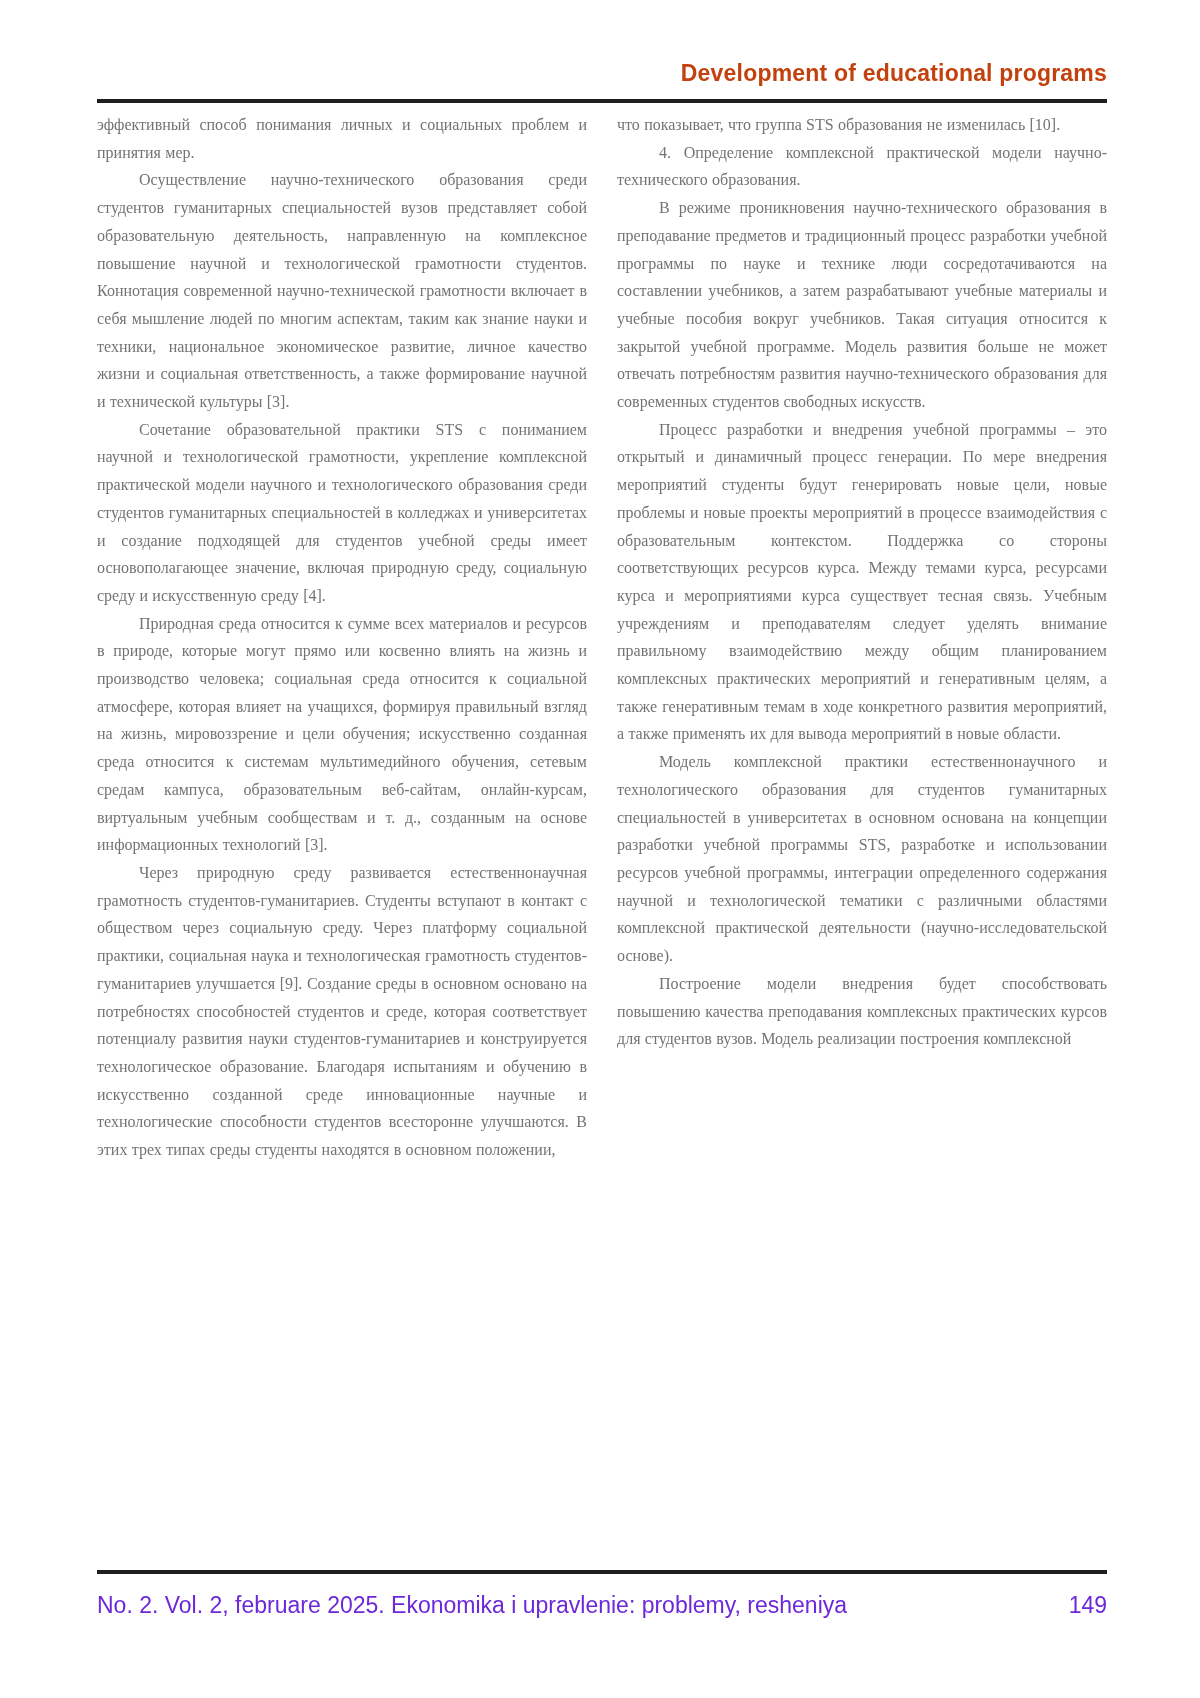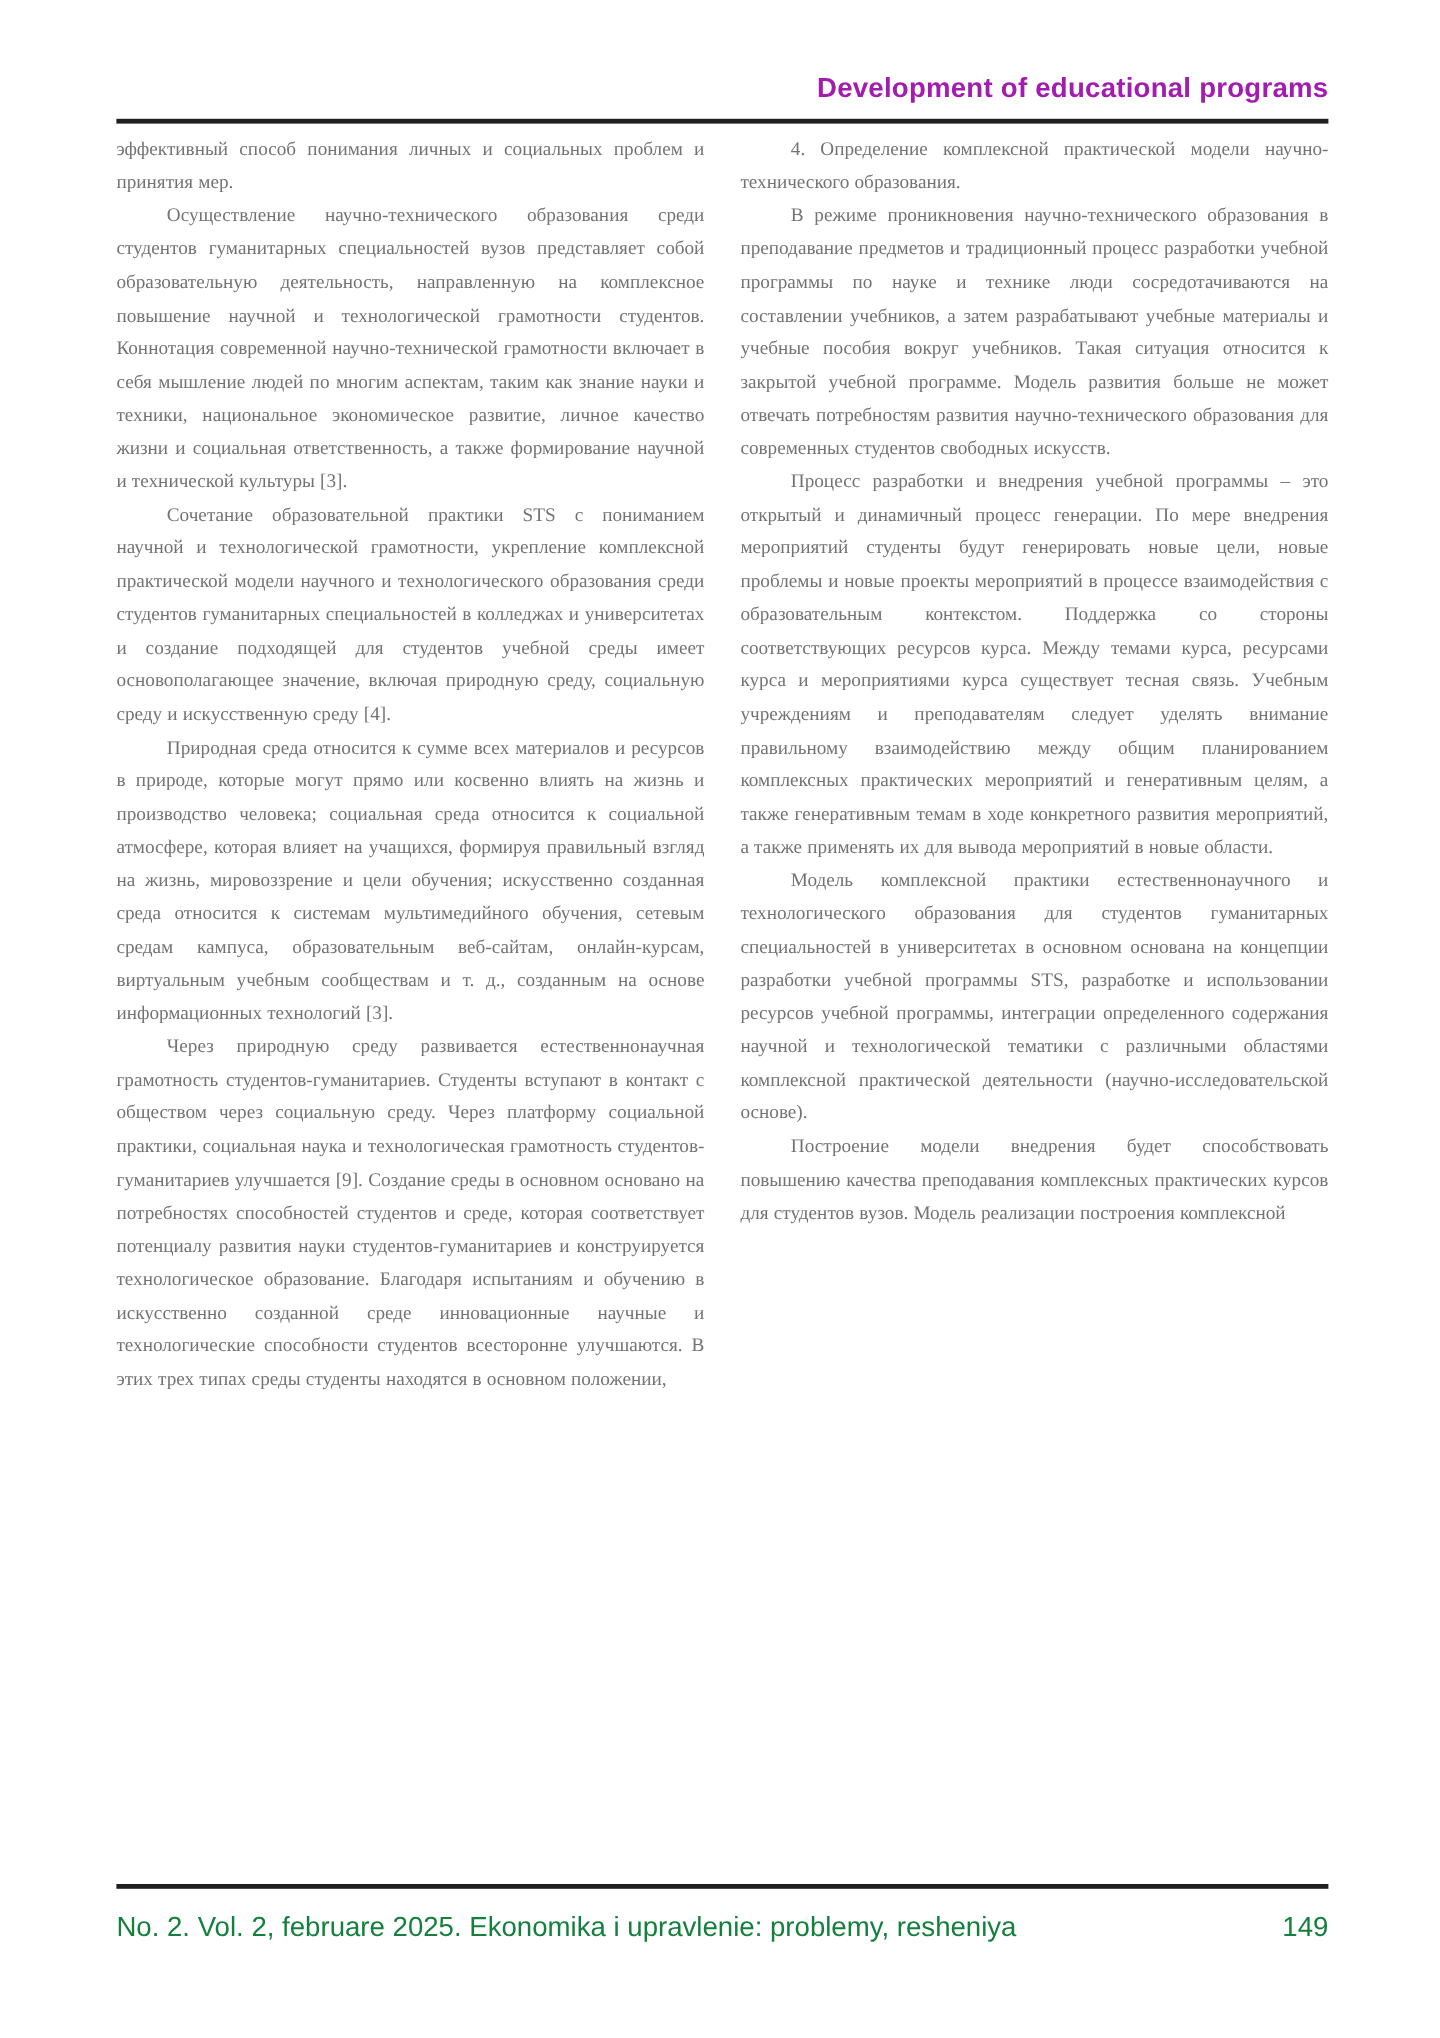--- a/index.html
+++ b/index.html
@@ -18,21 +18,21 @@
   .running-head {
     position: absolute;
     left: 115px;
     right: 93px;
     top: 60px;
     text-align: right;
     font-family: "Liberation Sans", sans-serif;
     font-weight: bold;
     font-size: 23px;
     letter-spacing: 0.2px;
-    color: #a21caf;
+    color: #c2410c;
   }
   .header-rule {
     position: absolute;
     left: 97px;
     right: 93px;
     top: 99px;
     height: 4px;
     background: #1f1f1f;
   }
   .content {
@@ -73,21 +73,21 @@
   .footer {
     position: absolute;
     left: 97px;
     right: 93px;
     top: 1592px;
     display: flex;
     justify-content: space-between;
     align-items: baseline;
     font-family: "Liberation Sans", sans-serif;
     font-size: 23px;
-    color: #15803d;
+    color: #6d28d9;
   }
 </style>
 </head>
 <body>
 
 <div class="page">
 
   <div class="running-head">Development of educational programs</div>
 
   <div class="header-rule"></div>
@@ -96,20 +96,21 @@
 
     <div class="column">
       <p class="cont">эффективный способ понимания личных и социальных проблем и принятия мер.</p>
       <p>Осуществление научно-технического образования среди студентов гуманитарных специальностей вузов представляет собой образовательную деятельность, направленную на комплексное повышение научной и технологической грамотности студентов. Коннотация современной научно-технической грамотности включает в себя мышление людей по многим аспектам, таким как знание науки и техники, национальное экономическое развитие, личное качество жизни и социальная ответственность, а также формирование научной и технической культуры [3].</p>
       <p>Сочетание образовательной практики STS с пониманием научной и технологической грамотности, укрепление комплексной практической модели научного и технологического образования среди студентов гуманитарных специальностей в колледжах и университетах и создание подходящей для студентов учебной среды имеет основополагающее значение, включая природную среду, социальную среду и искусственную среду [4].</p>
       <p>Природная среда относится к сумме всех материалов и ресурсов в природе, которые могут прямо или косвенно влиять на жизнь и производство человека; социальная среда относится к социальной атмосфере, которая влияет на учащихся, формируя правильный взгляд на жизнь, мировоззрение и цели обучения; искусственно созданная среда относится к системам мультимедийного обучения, сетевым средам кампуса, образовательным веб-сайтам, онлайн-курсам, виртуальным учебным сообществам и т. д., созданным на основе информационных технологий [3].</p>
       <p>Через природную среду развивается естественнонаучная грамотность студентов-гуманитариев. Студенты вступают в контакт с обществом через социальную среду. Через платформу социальной практики, социальная наука и технологическая грамотность студентов-гуманитариев улучшается [9]. Создание среды в основном основано на потребностях способностей студентов и среде, которая соответствует потенциалу развития науки студентов-гуманитариев и конструируется технологическое образование. Благодаря испытаниям и обучению в искусственно созданной среде инновационные научные и технологические способности студентов всесторонне улучшаются. В этих трех типах среды студенты находятся в основном положении,</p>
     </div>
 
     <div class="column">
+      <p class="cont">что показывает, что группа STS образования не изменилась [10].</p>
       <p>4. Определение комплексной практической модели научно-технического образования.</p>
       <p>В режиме проникновения научно-технического образования в преподавание предметов и традиционный процесс разработки учебной программы по науке и технике люди сосредотачиваются на составлении учебников, а затем разрабатывают учебные материалы и учебные пособия вокруг учебников. Такая ситуация относится к закрытой учебной программе. Модель развития больше не может отвечать потребностям развития научно-технического образования для современных студентов свободных искусств.</p>
       <p>Процесс разработки и внедрения учебной программы – это открытый и динамичный процесс генерации. По мере внедрения мероприятий студенты будут генерировать новые цели, новые проблемы и новые проекты мероприятий в процессе взаимодействия с образовательным контекстом. Поддержка со стороны соответствующих ресурсов курса. Между темами курса, ресурсами курса и мероприятиями курса существует тесная связь. Учебным учреждениям и преподавателям следует уделять внимание правильному взаимодействию между общим планированием комплексных практических мероприятий и генеративным целям, а также генеративным темам в ходе конкретного развития мероприятий, а также применять их для вывода мероприятий в новые области.</p>
       <p>Модель комплексной практики естественнонаучного и технологического образования для студентов гуманитарных специальностей в университетах в основном основана на концепции разработки учебной программы STS, разработке и использовании ресурсов учебной программы, интеграции определенного содержания научной и технологической тематики с различными областями комплексной практической деятельности (научно-исследовательской основе).</p>
       <p>Построение модели внедрения будет способствовать повышению качества преподавания комплексных практических курсов для студентов вузов. Модель реализации построения комплексной</p>
     </div>
 
   </div>
 
   <div class="footer-rule"></div>

